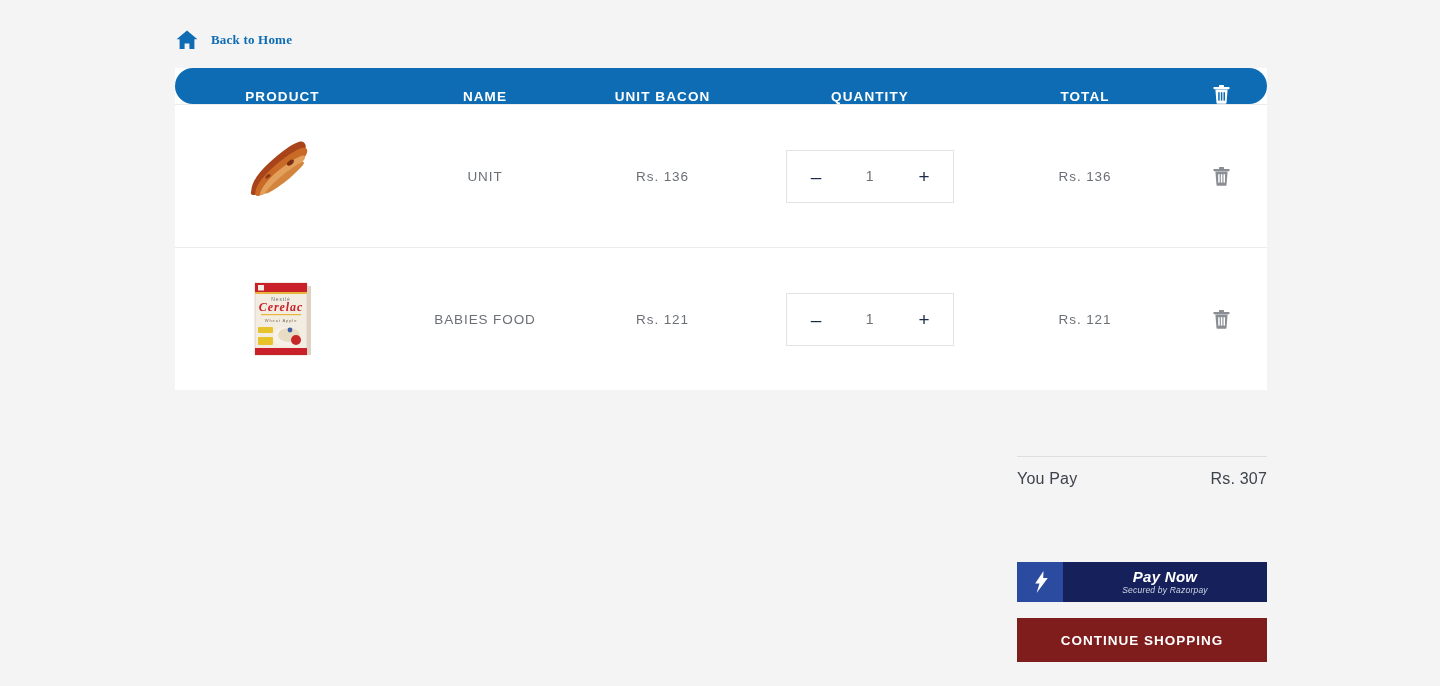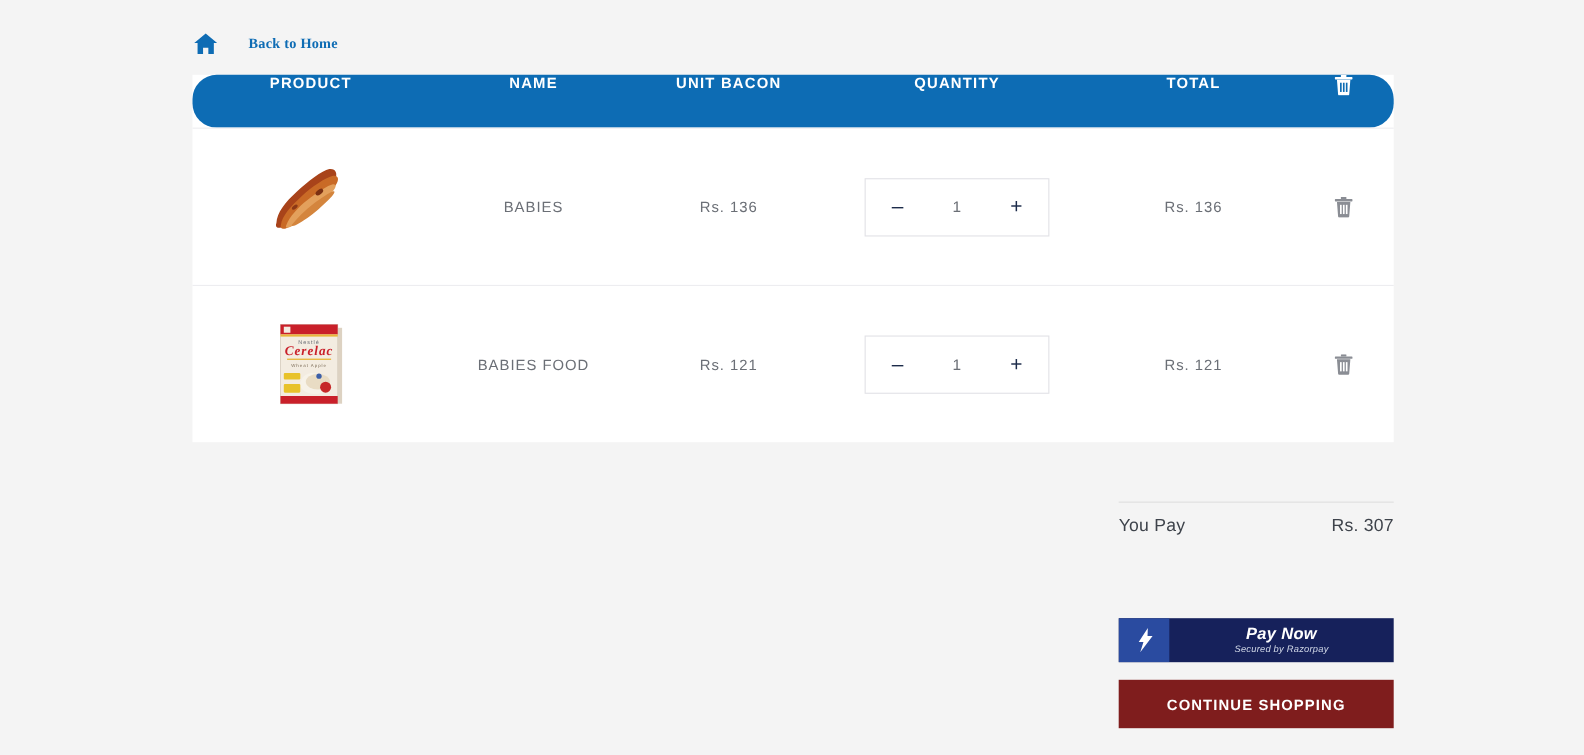--- a/index.html
+++ b/index.html
@@ -16,21 +16,21 @@
     position: relative;
   }
 
   
   .back-home {
     position: absolute;
     left: 175px;
     top: 28px;
     display: flex;
     align-items: center;
-    gap: 27px;
+    gap: 12px;
     text-decoration: none;
   }
   .home-icon { width: 24px; height: 24px; display: block; }
   .back-home-label {
     font-family: "Liberation Serif", serif;
     font-size: 13px;
     font-weight: bold;
     color: #0e6cb4;
     letter-spacing: .2px;
     white-space: nowrap;
@@ -38,24 +38,24 @@
 
   
   .cart-table {
     position: absolute;
     left: 175px;
     top: 68px;
     width: 1092px;
     background: #ffffff;
   }
   .cart-head {
-    height: 48px;
+    height: 36px;
     background: #0d6cb4;
     display: flex;
-    align-items: flex-start;
+    align-items: flex-end;
     color: #ffffff;
     font-size: 13.5px;
     font-weight: bold;
     letter-spacing: 1.1px;
     border-radius: 22px;
   }
   .col-product  { width: 215px; text-align: center; }
   .col-name     { width: 190px; text-align: center; }
   .col-price    { width: 165px; text-align: center; }
   .col-qty      { width: 250px; text-align: center; }
@@ -239,21 +239,21 @@
             <path d="M12 34c6-7 18-10 32-11s30-1 36 2c5 3 4 8-2 11-7 3-20 5-34 6s-26 0-31-2c-4-2-4-4-1-6z" fill="#a8431a"></path>
             <path d="M14 38c6-6 18-8 31-9s28 0 34 3c4 2 3 6-3 8-7 3-19 4-32 5s-24 0-29-2c-3-2-3-3-1-5z" fill="#c96a26"></path>
             <path d="M18 41c7-4 18-6 29-6s23 1 27 3c3 2 1 4-4 5-8 2-18 3-28 3s-20 0-24-2c-2-1-2-2 0-3z" fill="#e3a05c"></path>
             <path d="M22 44c8-2 18-3 27-3s18 1 21 2c2 1 1 2-3 3-7 1-16 2-24 2s-17-1-20-2c-2-1-2-2-1-2z" fill="#d4853d"></path>
             <ellipse cx="60" cy="36" rx="4" ry="2.2" fill="#7a2f12"></ellipse>
             <ellipse cx="34" cy="33" rx="3" ry="1.6" fill="#8c3816"></ellipse>
           </g>
         </svg>
       </span>
     </div>
-    <div class="name-cell">BABIES</div>
+    <div class="name-cell">UNIT</div>
     <div class="price-cell">Rs. 136</div>
     <div class="qty-cell">
       <div class="stepper">
         <button class="step-btn">–</button>
         <span class="qty-value">1</span>
         <button class="step-btn">+</button>
       </div>
     </div>
     <div class="total-cell">Rs. 136</div>
     <div class="del-cell">

